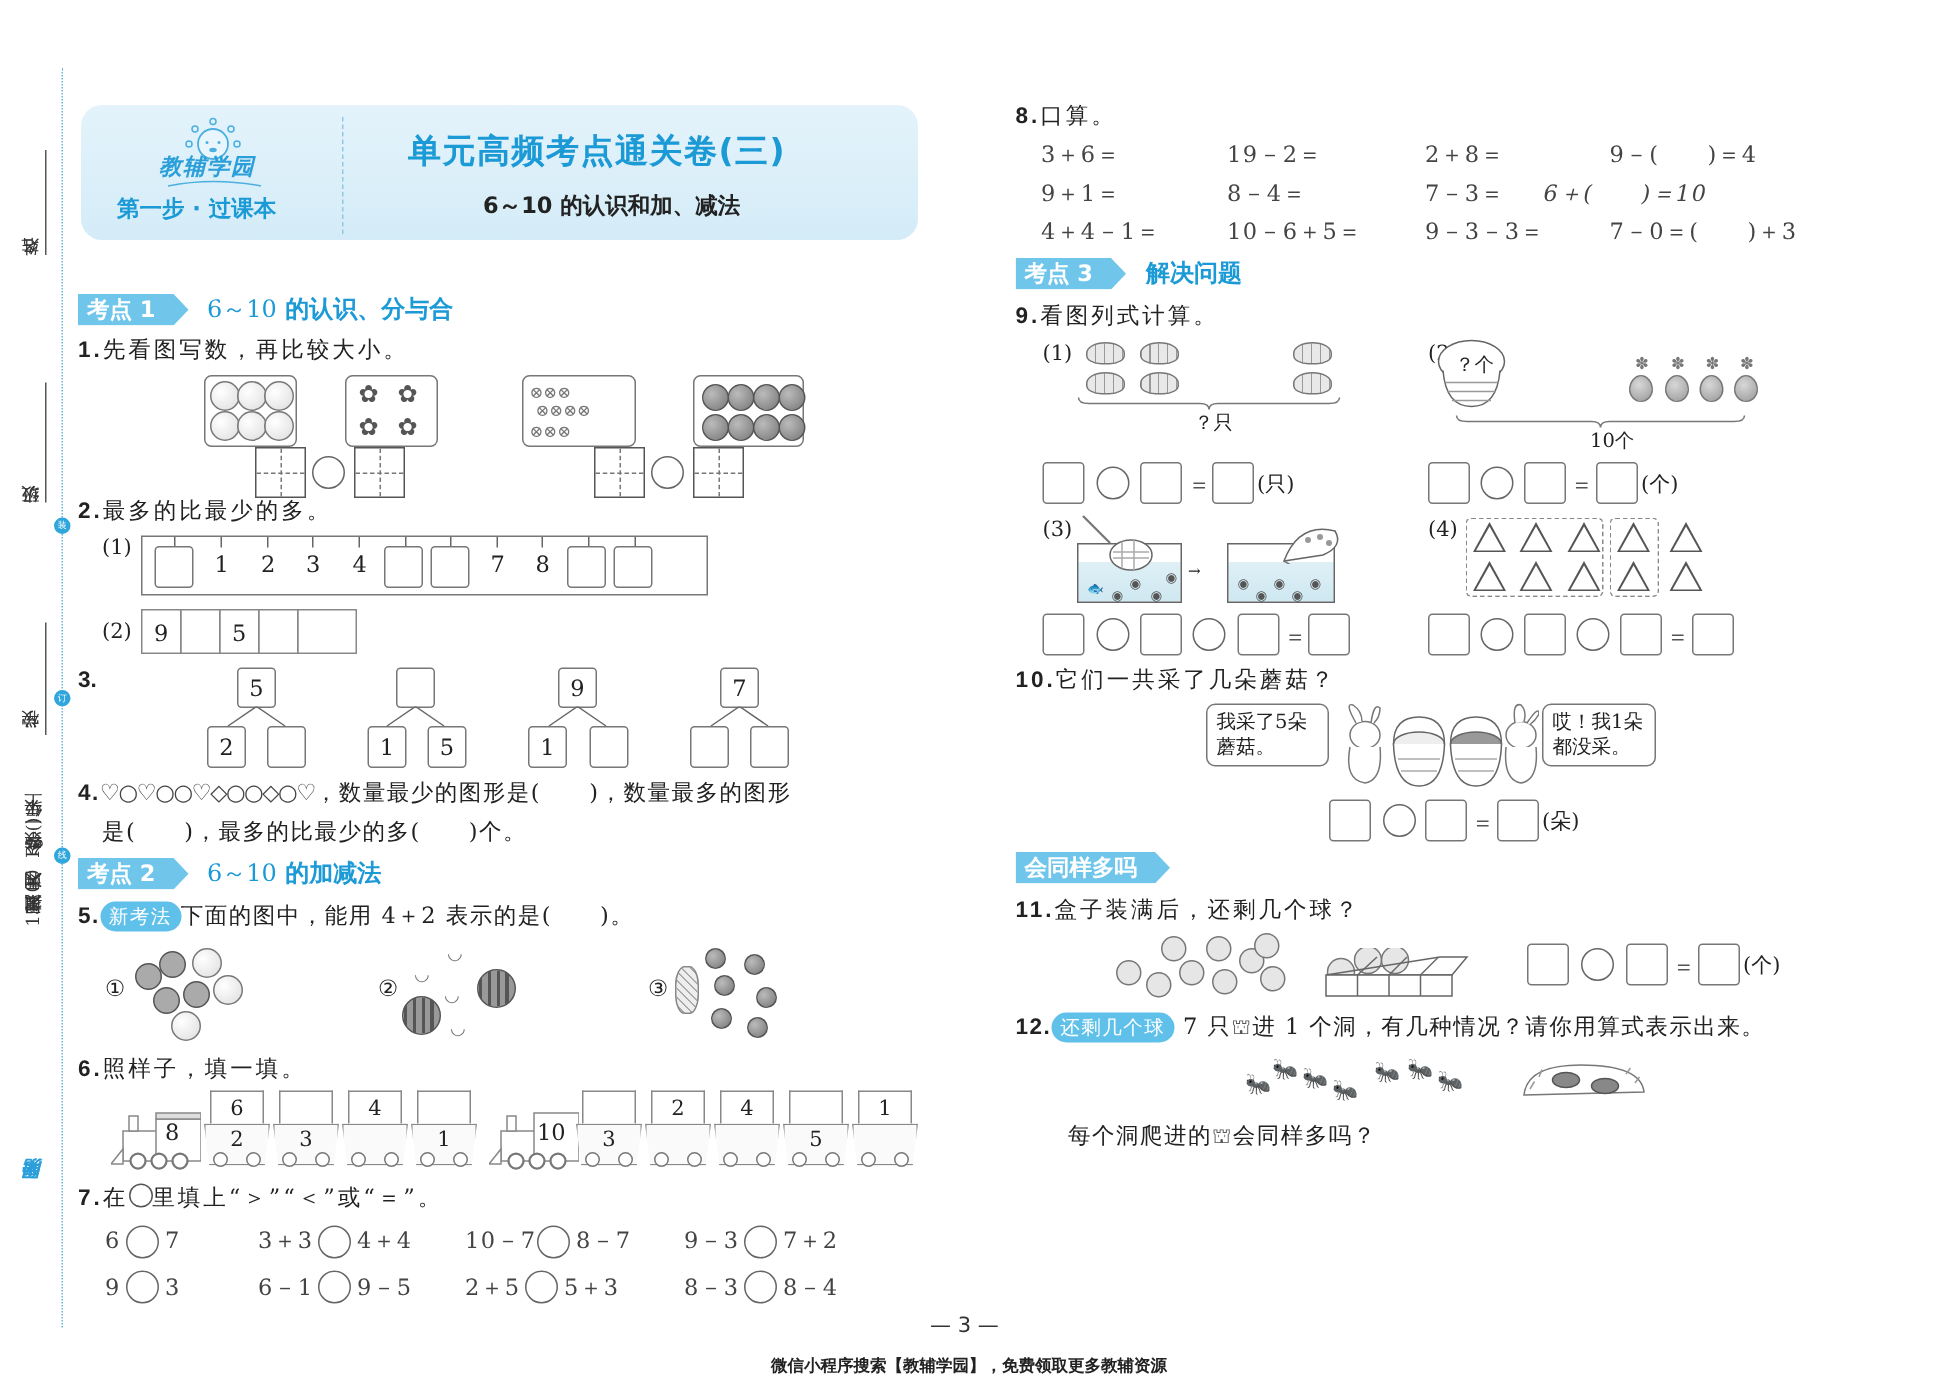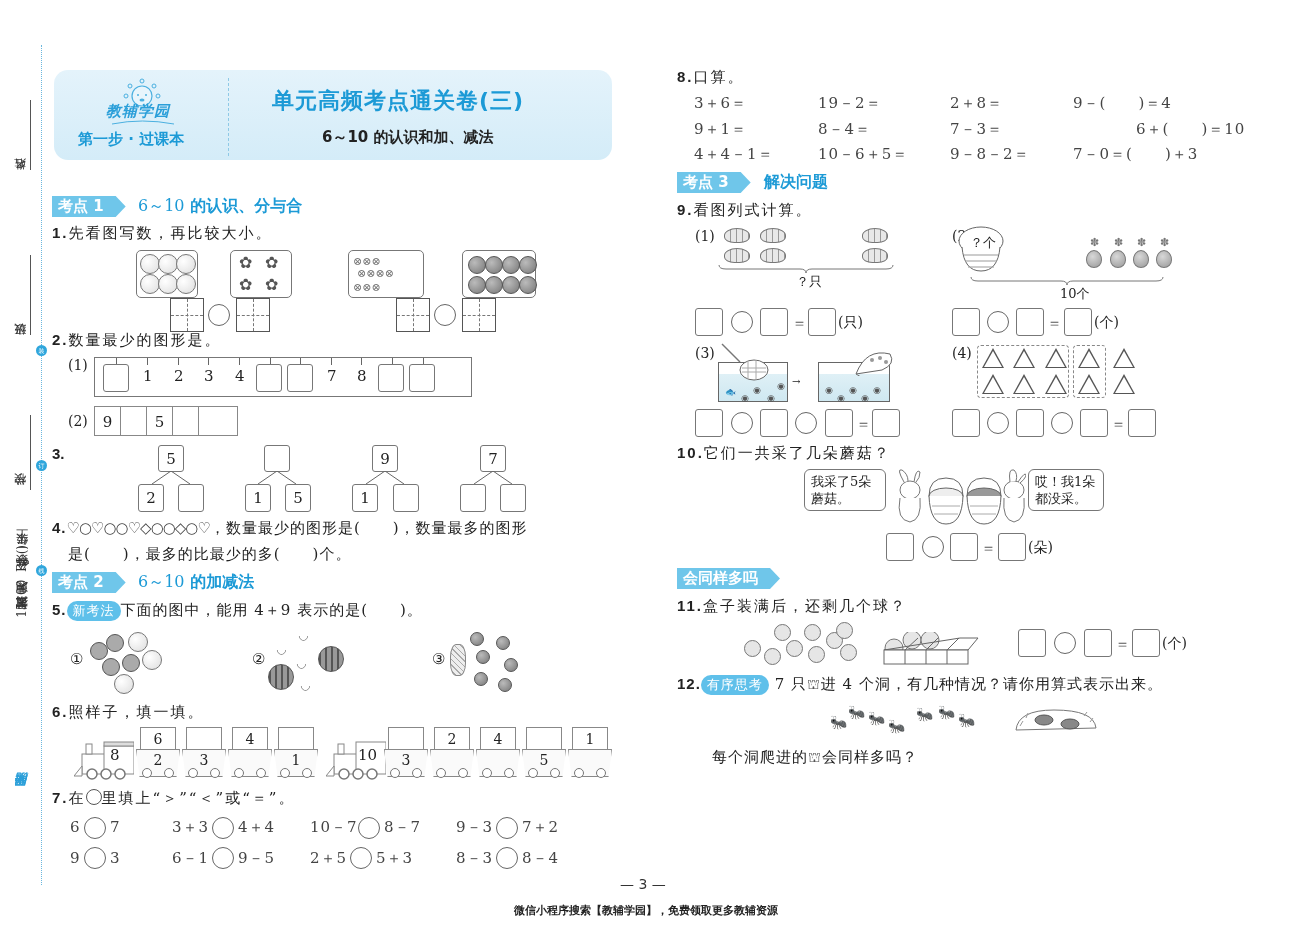--- a/index.html
+++ b/index.html
@@ -140,21 +140,21 @@
   <div class="grey-ball" style="left:5px;top:25px"></div>
     <div class="grey-ball" style="left:22px;top:25px"></div>
     <div class="grey-ball" style="left:39px;top:25px"></div>
     <div class="grey-ball" style="left:56px;top:25px"></div>
 </div>
 <div class="grid4" style="left:396px; top:298px;"></div>
 <div class="circ" style="left:434px; top:304px; width:22px; height:22px;"></div>
 <div class="grid4" style="left:462px; top:298px;"></div>
 
 <div class="abs q" style="left:52px; top:331px;">
-  <span class="qnum">2.</span><span>数量最少的图形是。</span>
+  <span class="qnum">2.</span><span>最多的比最少的多。</span>
 </div>
 <div class="abs" style="left:68px; top:357px; font-size:14px;">(1)</div>
 <div class="abs" style="left:94px; top:357px; width:378px; height:40px; border:1px solid #777;">
   <div class="tick" style="left:21px"></div>
     <div class="tick" style="left:52px"></div>
     <div class="tick" style="left:83px"></div>
     <div class="tick" style="left:113px"></div>
     <div class="tick" style="left:144px"></div>
     <div class="tick" style="left:175px"></div>
     <div class="tick" style="left:205px"></div>
@@ -220,21 +220,21 @@
 </div>
 <div class="abs q" style="left:68px; top:545px; letter-spacing:1px;">是(　　)，最多的比最少的多(　　)个。</div>
 
 <div class="badge" style="left:52px; top:572px;">考点 2</div>
 <div class="badge-title" style="left:138px; top:572px;">
   <span class="num">6～10</span>
   <span>的加减法</span>
 </div>
 
 <div class="abs q" style="left:52px; top:601px; letter-spacing:1px;">
-  <span class="qnum">5.</span><span class="pill">新考法</span><span>下面的图中，能用 4＋9 表示的是(　　)。</span>
+  <span class="qnum">5.</span><span class="pill">新考法</span><span>下面的图中，能用 4＋2 表示的是(　　)。</span>
 </div>
 <div class="abs" style="left:70px; top:650px; font-size:15px;">①</div>
 <div class="abs" style="left:86px; top:628px; width:76px; height:64px;">
   <div class="grey-ball" style="left:4px;top:14px;background:#aaa"></div>
     <div class="grey-ball" style="left:20px;top:6px;background:#aaa"></div>
   <div class="grey-ball" style="left:16px;top:30px;background:#aaa"></div>
     <div class="grey-ball" style="left:36px;top:26px;background:#aaa"></div>
   <div class="ball" style="left:42px;top:4px"></div>
     <div class="ball" style="left:56px;top:22px"></div>
     <div class="ball" style="left:28px;top:46px"></div>
@@ -369,24 +369,24 @@
 <div class="abs q" style="left:677px; top:68px;">
   <span class="qnum">8.</span><span>口算。</span>
 </div>
 <div class="calc" style="left:694px; top:94px;">3＋6＝</div>
 <div class="calc" style="left:818px; top:94px;">19－2＝</div>
 <div class="calc" style="left:950px; top:94px;">2＋8＝</div>
 <div class="calc" style="left:1073px; top:94px;">9－(　　)＝4</div>
 <div class="calc" style="left:694px; top:120px;">9＋1＝</div>
 <div class="calc" style="left:818px; top:120px;">8－4＝</div>
 <div class="calc" style="left:950px; top:120px;">7－3＝</div>
-<div class="calc" style="left:1136px; top:120px;">6＋(　　)＝10</div>
+<div class="calc" style="left:1029px; top:120px;font-style:italic;">6＋(　　)＝10</div>
 <div class="calc" style="left:694px; top:145px;">4＋4－1＝</div>
 <div class="calc" style="left:818px; top:145px;">10－6＋5＝</div>
-<div class="calc" style="left:950px; top:145px;">9－8－2＝</div>
+<div class="calc" style="left:950px; top:145px;">9－3－3＝</div>
 <div class="calc" style="left:1073px; top:145px;">7－0＝(　　)＋3</div>
 
 <div class="badge" style="left:677px; top:172px;">考点 3</div>
 <div class="badge-title" style="left:764px; top:172px;">解决问题</div>
 
 <div class="abs q" style="left:677px; top:201px;">
   <span class="qnum">9.</span><span>看图列式计算。</span>
 </div>
 
 <div class="abs" style="left:695px; top:228px; font-size:14px;">(1)</div>
@@ -554,21 +554,21 @@
     <line x1="65" y1="18" x2="77" y2="6" stroke="#666"></line>
 </svg>
 <div class="rbox" style="left:1018px; top:629px; width:28px; height:28px;"></div>
 <div class="circ" style="left:1054px; top:632px; width:22px; height:22px;"></div>
 <div class="rbox" style="left:1084px; top:629px; width:28px; height:28px;"></div>
 <div class="eq" style="left:1115px; top:635px;">＝</div>
 <div class="rbox" style="left:1132px; top:629px; width:28px; height:28px;"></div>
 <div class="abs" style="left:1162px; top:635px; font-size:14px;">(个)</div>
 
 <div class="abs q" style="left:677px; top:675px; letter-spacing:1px;">
-  <span class="qnum">12.</span><span class="pill">有序思考</span> <span>7 只</span><span class="ant" style="position:relative;">⛫</span><span>进 4 个洞，有几种情况？请你用算式表示出来。</span>
+  <span class="qnum">12.</span><span class="pill">还剩几个球</span> <span>7 只</span><span class="ant" style="position:relative;">⛫</span><span>进 1 个洞，有几种情况？请你用算式表示出来。</span>
 </div>
 <div class="abs" style="left:830px; top:700px; width:150px; height:40px;">
   <span class="ant" style="left:0;top:14px">🐜</span>
     <span class="ant" style="left:18px;top:4px">🐜</span>
     <span class="ant" style="left:38px;top:10px">🐜</span>
   <span class="ant" style="left:58px;top:18px">🐜</span>
     <span class="ant" style="left:86px;top:6px">🐜</span>
     <span class="ant" style="left:108px;top:4px">🐜</span>
     <span class="ant" style="left:128px;top:12px">🐜</span>
 </div>

